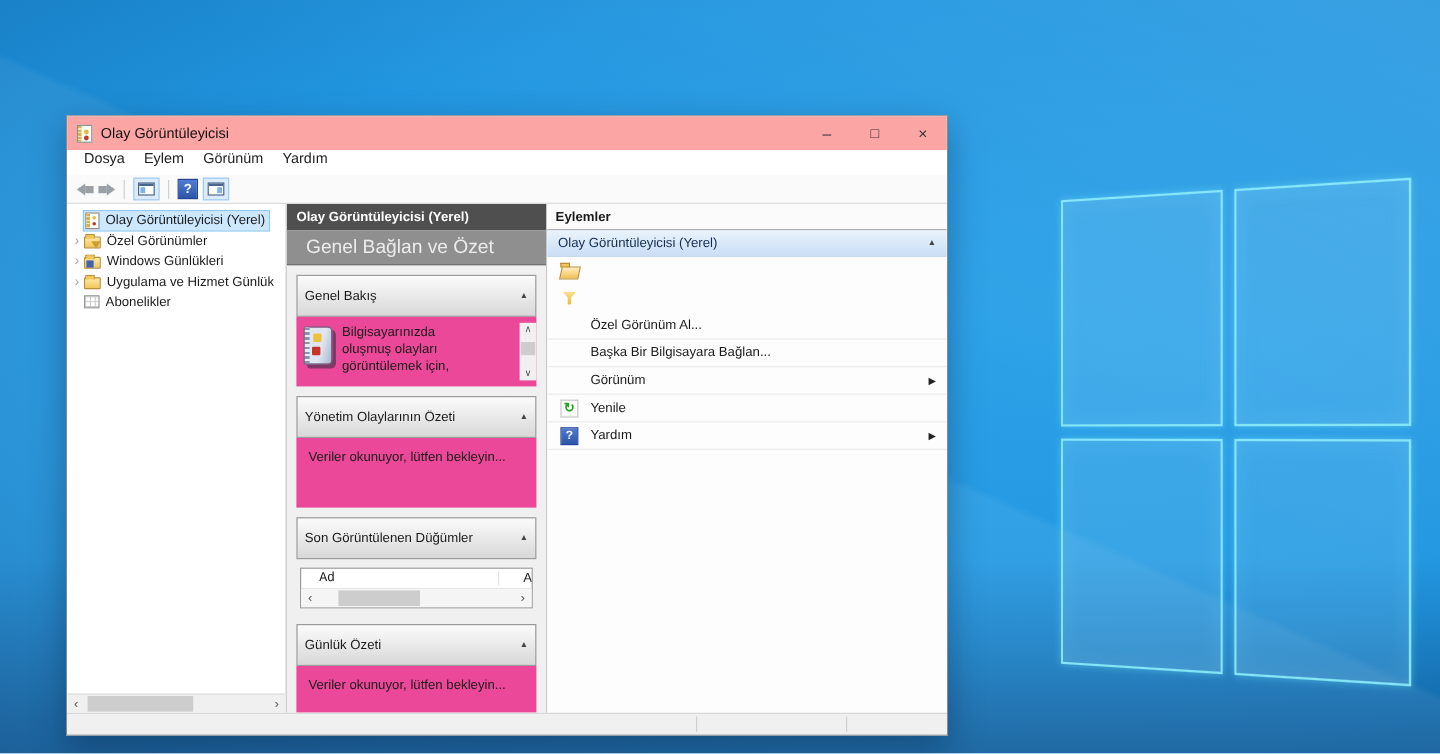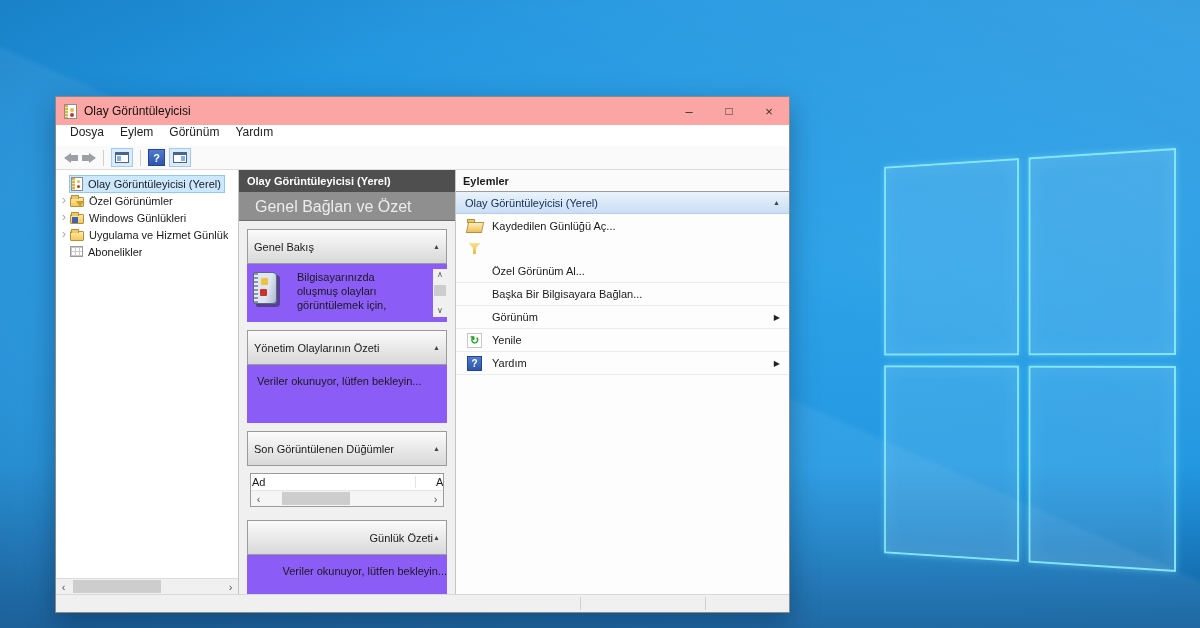--- a/index.html
+++ b/index.html
@@ -98,38 +98,38 @@
   .c-header { height:22px; line-height:22px; background:#4f4f4f; color:#fff; font-weight:bold;
     padding-left:8px; flex:none; white-space:nowrap; }
   .c-subheader { height:29px; line-height:29px; background:#8f8f8f; color:#ececec; font-size:16px;
     padding-left:16px; border-bottom:1px solid #6f6f6f; flex:none; white-space:nowrap; }
   .c-body { flex:1; padding:8px 8px 0 8px; overflow:hidden; }
   .section { margin-bottom:8px; }
   .sec-header { height:35px; background:linear-gradient(#fbfbfb,#d8d8d8); border:1px solid #9b9b9b;
     display:flex; align-items:center; padding:0 6px; color:#1a1a1a; }
   .sec-title { flex:1; white-space:nowrap; overflow:hidden; }
   .collapse-glyph { font-size:7px; color:#444; flex:none; }
-  .sec-body { background:#8b5cf6;gap:12px; }
+  .sec-body { background:#ec4899; }
   .overview-body { display:flex; height:58px; padding:5px 0 5px 6px; }
   .bigbook { width:24px; height:32px; margin-top:3px; flex:none; position:relative;
     background:linear-gradient(105deg,#dfe6f2 60%,#aab6cc); border:1px solid #5a6880; border-radius:2px 4px 4px 2px;
     box-shadow:3px 3px 0 rgba(40,45,60,.55); }
   .bigbook::before { content:""; position:absolute; left:0; top:0; bottom:0; width:4px;
     background:repeating-linear-gradient(to bottom,#8a93a6 0 2px,#e8ecf4 2px 4px); }
   .bigbook::after { content:""; position:absolute; left:7px; top:5px; width:7px; height:7px;
     background:#eec23c; border-radius:1px; box-shadow:-1px 11px 0 0 #c8352b; }
   .overview-text { flex:1; padding-left:8px; line-height:14px; padding-top:1px; white-space:nowrap; overflow:hidden; }
   .vscroll { width:14px; flex:none; display:flex; flex-direction:column; align-items:center; background:#f0f0f0; margin-left:2px; }
   .vs-arrow { height:12px; font-size:8px; color:#555; line-height:12px; flex:none; }
   .vs-track { flex:1; width:100%; position:relative; }
   .vs-thumb { position:absolute; left:1px; right:1px; top:18%; height:45%; background:#cdcdcd; }
   .loading-body { height:58px; padding:10px 0 0 10px; color:#1a1a1a; white-space:nowrap; overflow:hidden; }
   .minitable { margin:7px 3px 7px 3px; background:#fff; border:1px solid #9b9b9b; }
   .mt-headrow { height:17px; display:flex; align-items:center; border-bottom:1px solid #e4e4e4; }
-  .mt-col-name { padding-left:1px; flex:1; }
+  .mt-col-name { padding-left:15px; flex:1;font-family:Liberation Mono, monospace; }
   .mt-col-open { padding-right:1px; flex:none; border-left:1px solid #e4e4e4; padding-left:20px; width:28px; overflow:hidden; white-space:nowrap; }
   .mt-hscroll { height:15px; display:flex; align-items:center; background:#f5f5f5; }
   .mt-hscroll .hs-thumb { left:16px; width:42%; }
 
   
   .actions-panel { flex:1; background:#fdfdfd; display:flex; flex-direction:column; overflow:hidden; }
   .a-header { height:22px; line-height:22px; font-weight:bold; padding-left:7px;
     border-bottom:1px solid #9b9b9b; background:#fbfbfb; flex:none; }
   .a-group-header { height:22px; background:linear-gradient(#eaf3fc,#c9def5); border-bottom:1px solid #b9cfe8;
     display:flex; align-items:center; padding:0 9px; color:#102c50; flex:none; }
@@ -296,21 +296,21 @@
               <div class="mt-hscroll">
                 <span class="hs-arrow">‹</span>
                 <span class="hs-track">
                   <span class="hs-thumb"></span>
                 </span>
                 <span class="hs-arrow">›</span>
               </div>
             </div>
           </div>
 
-          <div class="section" style="margin-top:13px;text-align:right;">
+          <div class="section" style="margin-top:13px;">
             <div class="sec-header">
               <span class="sec-title">Günlük Özeti</span>
               <span class="collapse-glyph">▲</span>
             </div>
             <div class="sec-body loading-body">Veriler okunuyor, lütfen bekleyin...</div>
           </div>
 
         </div>
       </div>
 
@@ -318,21 +318,20 @@
         <div class="a-header">Eylemler</div>
         <div class="a-group-header">
           <span class="a-group-title">Olay Görüntüleyicisi (Yerel)</span>
           <span class="collapse-glyph">▲</span>
         </div>
 
         <div class="a-item">
           <span class="a-icon-slot">
               <span class="icon-folder-open"></span>
             </span>
-          <span class="a-label">Kaydedilen Günlüğü Aç...</span>
         </div>
         <div class="a-item">
           <span class="a-icon-slot">
               <span class="icon-funnel"></span>
             </span>
         </div>
         <div class="a-item sep">
           <span class="a-icon-slot"></span>
           <span class="a-label">Özel Görünüm Al...</span>
         </div>

